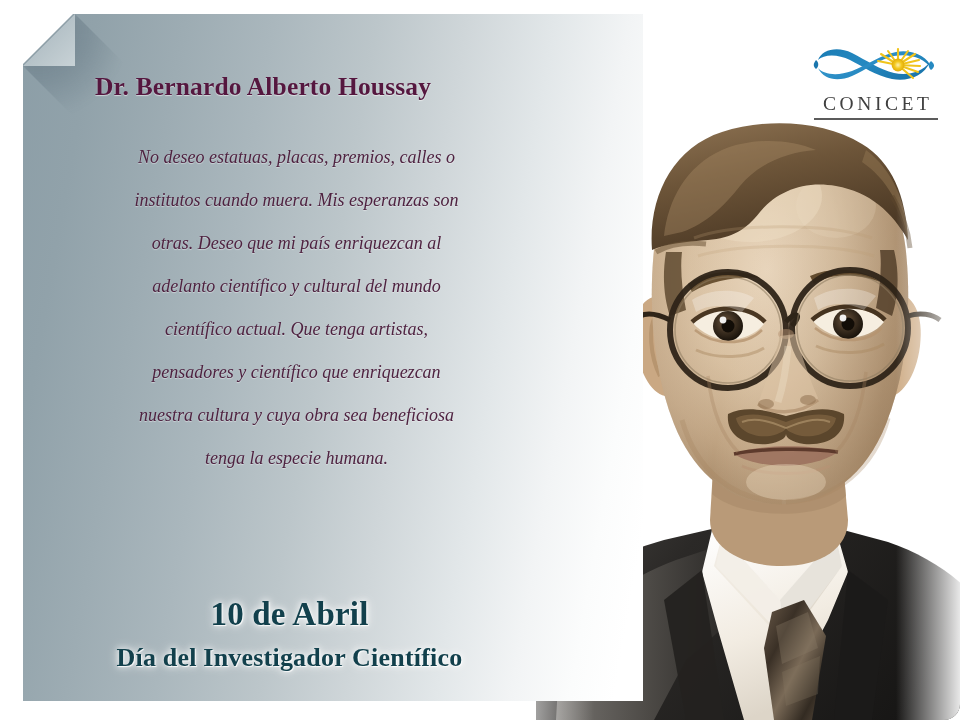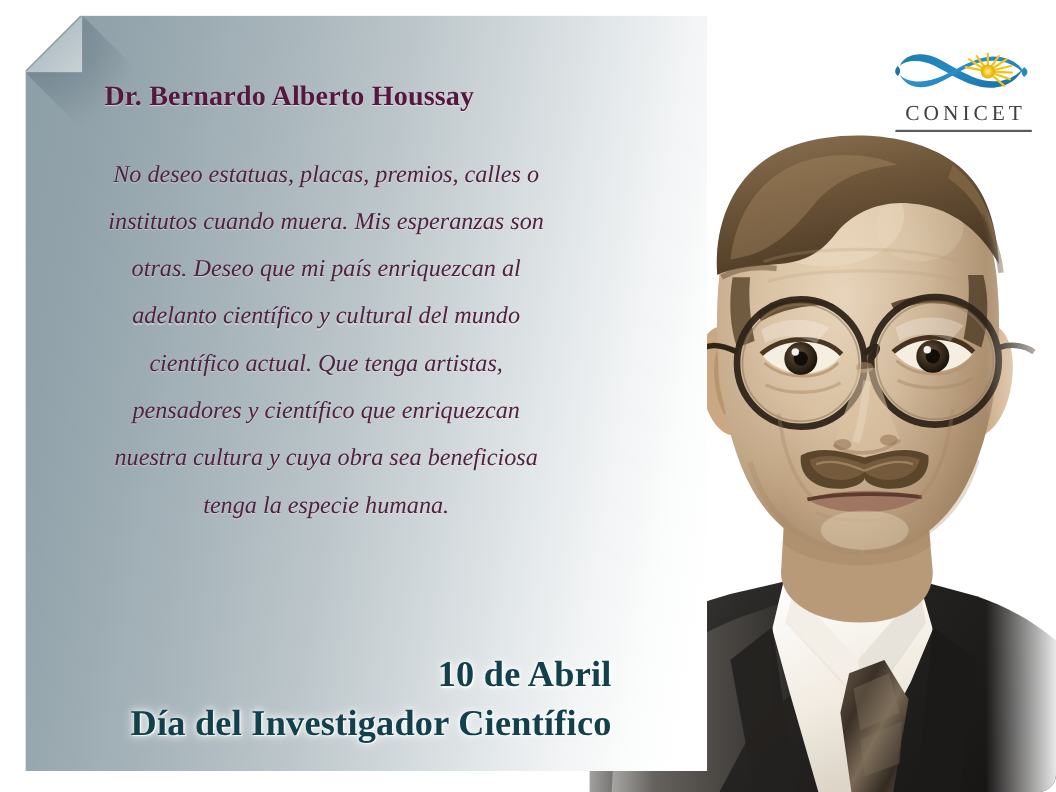--- a/index.html
+++ b/index.html
@@ -99,41 +99,41 @@
     text-shadow: 0 1px 1px rgba(255,255,255,0.55);
   }
   #quote {
     position: absolute;
     left: 36px;
     top: 122px;
     width: 475px;
     text-align: center;
     font-family: "Liberation Serif", serif;
     font-style: italic;
-    font-size: 22px;
+    font-size: 18px;
     line-height: 43px;
     color: #4e2240;
     text-shadow: 0 1px 1px rgba(255,255,255,0.45);
   }
   #headline {
     position: absolute;
     left: 0px;
     top: 579px;
     width: 533px;
-    text-align: right;
+    text-align: center;
     font-family: "Liberation Serif", serif;
     font-weight: bold;
     color: #12404c;
     text-shadow:
        0 0 6px rgba(255,255,255,0.95),
        0 0 12px rgba(255,255,255,0.8),
        1px 1px 1px rgba(255,255,255,0.9);
   }
   #headline-date   { font-size: 33px; line-height: 42px; letter-spacing: 0.2px; }
-  #headline-title  { font-size: 33px; line-height: 46px; letter-spacing: 0.2px; }
+  #headline-title  { font-size: 26px; line-height: 46px; letter-spacing: 0.2px; }
 
   
   #conicet-logo {
     position: absolute;
     left: 800px;
     top: 40px;
     width: 152px;
     height: 92px;
   }
   #conicet-mark { display: block; margin: 0 auto; }

